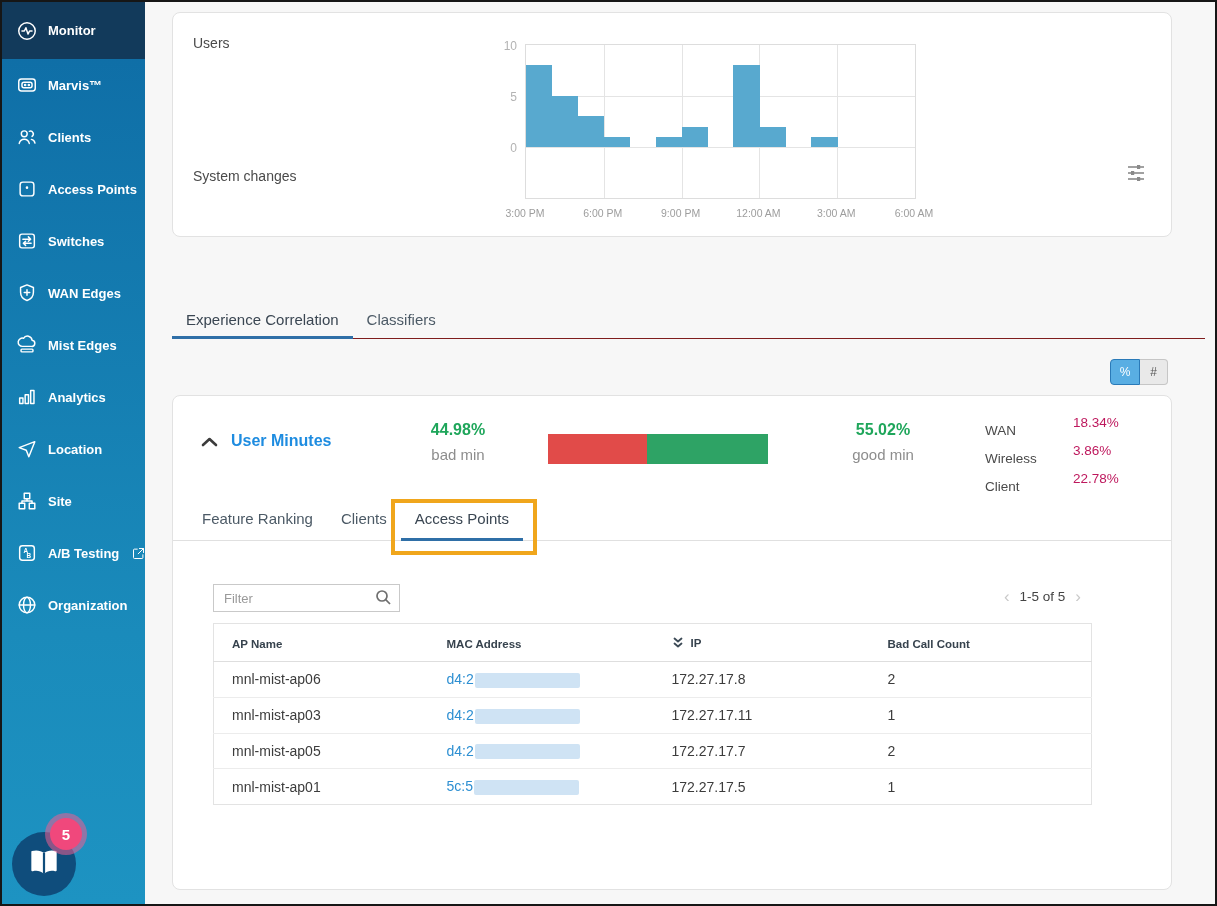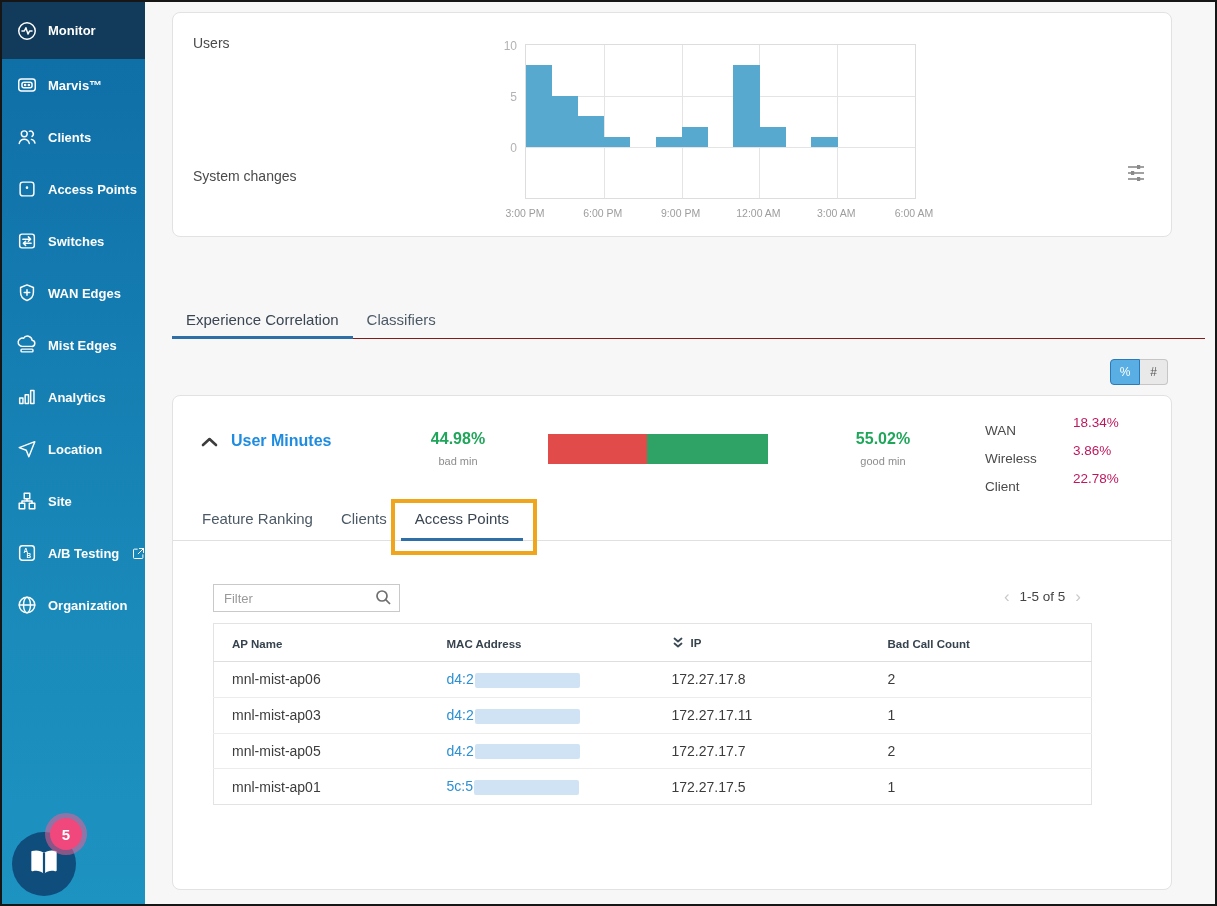--- a/index.html
+++ b/index.html
@@ -61,23 +61,23 @@
   .tg{ width:30px; height:26px; font-size:12px; display:flex; align-items:center; justify-content:center;
        cursor:pointer; border:1px solid #c6c6c6; background:#e9e9e9; color:#555; }
   .tg.pct{ border-radius:4px 0 0 4px; }
   .tg.cnt{ border-radius:0 4px 4px 0; border-left:none; width:28px;}
   .tg.on{ background:#59aee3; border-color:#2a7ab8; color:#fff; }
   
   .card-main{ left:27px; top:393px; width:1000px; height:495px; }
   .chev-btn{ position:absolute; left:28px; top:38px; cursor:pointer; }
   .um-title{ position:absolute; left:58px; top:36px; font-size:16px; font-weight:700;
              color:#1e8ce0; cursor:pointer; }
-  .pct-block{ position:absolute; top:34px; width:130px; text-align:center; }
+  .pct-block{ position:absolute; top:25px; width:130px; text-align:center; }
   .pct-val{ font-size:16px; font-weight:700; color:#1fa65b; }
-  .pct-sub{ font-size:11px; color:#8d8d8d; margin-top:7px; }
+  .pct-sub{ font-size:15px; color:#8d8d8d; margin-top:7px; }
   .stackbar{ position:absolute; left:375px; top:38px; width:220px; height:30px; display:flex; }
   .seg-bad{ background:#e14b49; height:100%; }
   .seg-good{ background:#2ea365; height:100%; }
   .breakdown{ position:absolute; left:812px; top:19px; font-size:13.5px; }
   .bd-row{ display:flex; margin-bottom:5px; }
   .bd-label{ width:88px; color:#4a4a4a;margin-top:8px; }
   .bd-val{ color:#be185d; }
   
   .tabs-sub{ position:absolute; left:0; right:0; top:105px; height:40px; display:flex;
              border-bottom:1px solid #e0e0e0; padding-left:15px; }

